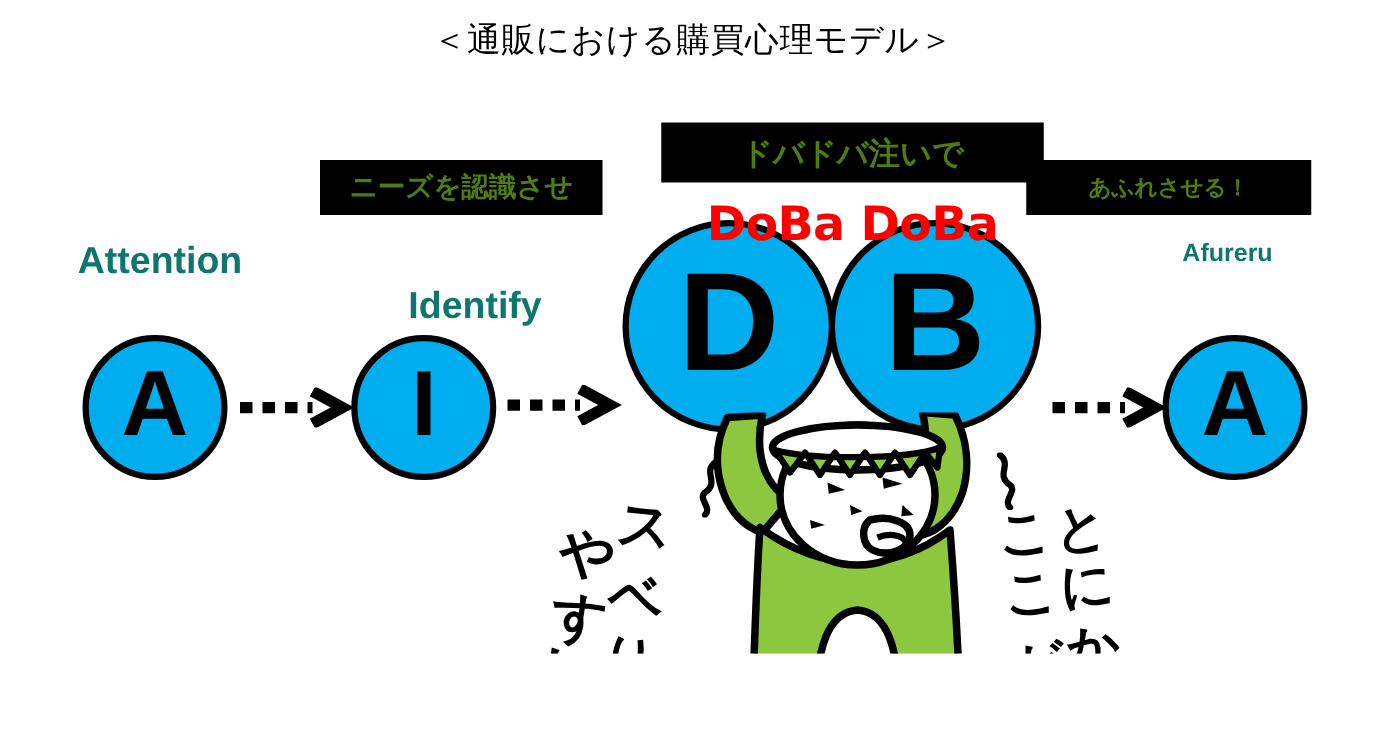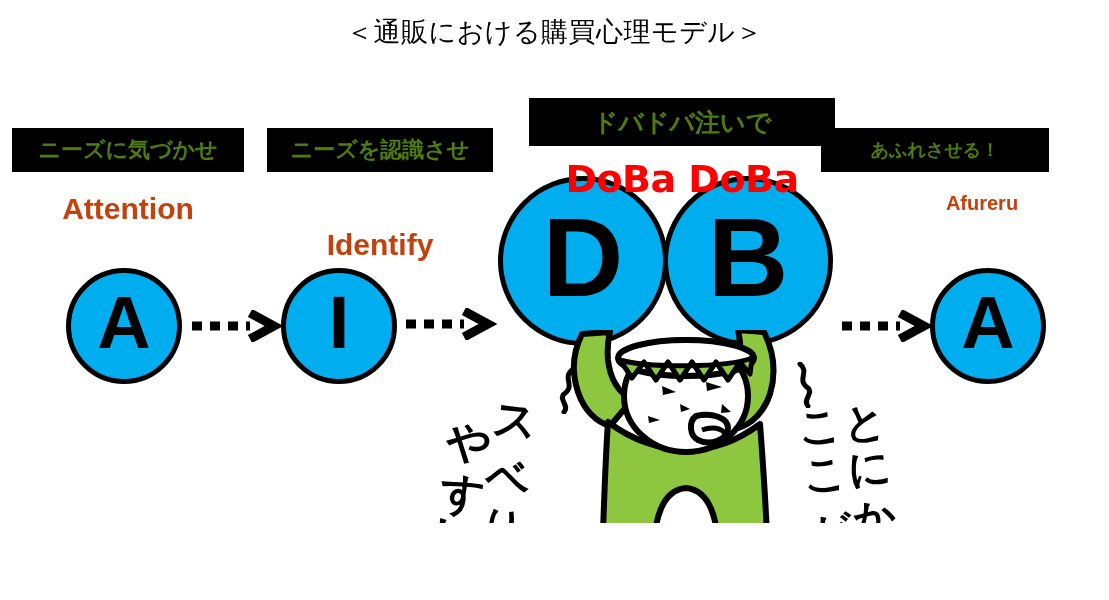--- a/index.html
+++ b/index.html
@@ -41,28 +41,28 @@
     color: #4d7c0f;
     font-family: "DejaVu Sans", "Liberation Sans", sans-serif;
     font-weight: 700;
     display: flex;
     align-items: center;
     justify-content: center;
     white-space: nowrap;
     box-sizing: border-box;
   }
   .chip-1 { left: 12px;  top: 128px; width: 232px; height: 44px; font-size: 22px; }
-  .chip-2 { left: 267px; top: 128px; width: 226px; height: 44px; font-size: 22px; }
+  .chip-2 { left: 256px; top: 128px; width: 226px; height: 44px; font-size: 22px; }
   .chip-3 { left: 529px; top: 98px;  width: 306px; height: 48px; font-size: 25px; }
   .chip-4 { left: 821px; top: 128px; width: 228px; height: 44px; font-size: 18px; }
 
   
   .redlabel {
     position: absolute;
-    color: #c2410c;
+    color: #0f766e;
     font-family: "Liberation Sans", sans-serif;
     font-weight: 700;
     text-align: center;
     white-space: nowrap;
   }
   .red-attention { left: 12px;  top: 192px; width: 232px; font-size: 30px; }
   .red-identify  { left: 267px; top: 192px; width: 226px; font-size: 30px; margin-top: 36px; }
   .red-afureru   { left: 868px; top: 192px; width: 228px; font-size: 20px; }
   .red-doba {
     position: absolute;
@@ -144,21 +144,20 @@
   .squiggle-left  { left: 556px; top: 368px; width: 26px; height: 46px; }
   .squiggle-right { left: 790px; top: 362px; width: 26px; height: 46px; }
 </style>
 </head>
 <body>
 
 <div id="stage">
 
   <div class="diagram-title">＜通販における購買心理モデル＞</div>
 
-  <div class="chip chip-1">ニーズに気づかせ</div>
   <div class="redlabel red-attention">Attention</div>
   <div class="circle circle-a1">
     <span>A</span>
   </div>
 
   <div class="arrow arrow-1">
     <svg width="100" height="32" viewBox="0 0 100 32" xmlns="http://www.w3.org/2000/svg">
       <line x1="2" y1="16" x2="60" y2="16" stroke="#000000" stroke-width="9" stroke-dasharray="10 8" stroke-linecap="butt"></line>
       <polyline points="60,3 84,16 60,29" fill="none" stroke="#000000" stroke-width="9" stroke-linejoin="miter" stroke-linecap="butt"></polyline>
     </svg>

